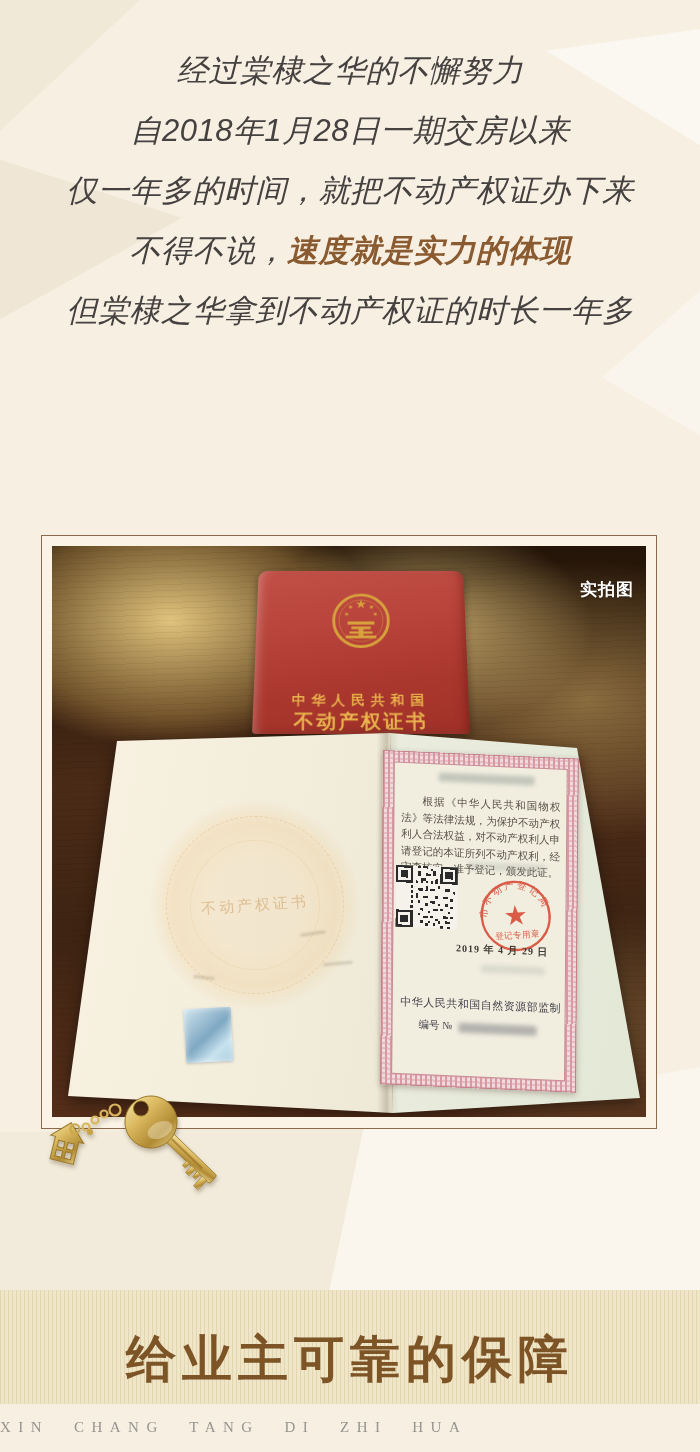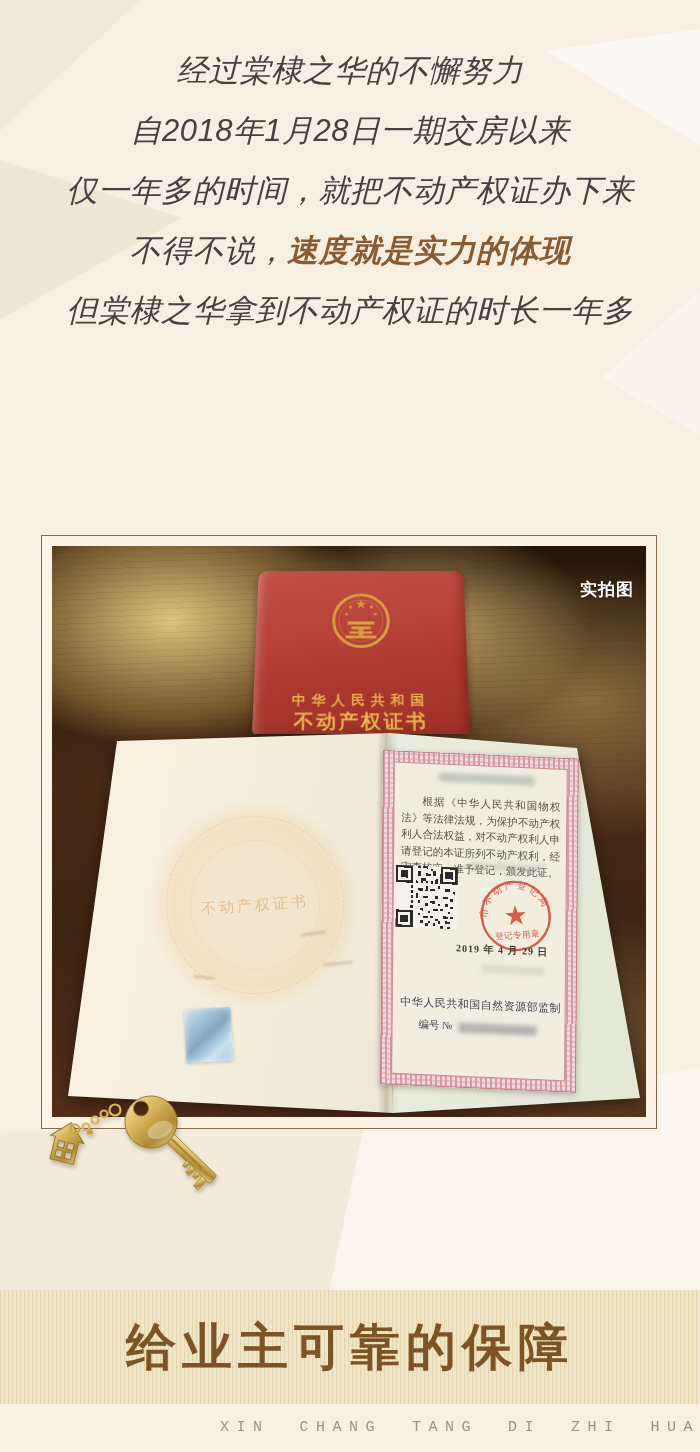--- a/index.html
+++ b/index.html
@@ -94,25 +94,25 @@
     background:rgba(120,120,125,0.5);filter:blur(2px);border-radius:2px;}
 
   .photo-badge{position:absolute;top:16px;right:12px;font-size:17px;font-weight:700;color:#ffffff;
     letter-spacing:1px;text-shadow:0 1px 2px rgba(0,0,0,0.35);margin-top:16px;}
 
   .key{position:absolute;left:20px;top:1086px;filter:drop-shadow(1px 3px 2px rgba(60,40,10,0.30));}
 
   
   .band{position:absolute;left:0;top:1290px;width:700px;height:114px;
     background:repeating-linear-gradient(90deg,#e3d5ad 0 1px,#efe5c8 1px 4px);}
-  .headline{margin:0;height:114px;line-height:114px;text-align:center;
+  .headline{margin:12px;height:114px;line-height:114px;text-align:center;
     font-family:"Liberation Serif","DejaVu Serif",serif;font-size:50px;font-weight:700;
     letter-spacing:6px;color:#7d5426;}
-  .tagline{position:absolute;left:0;top:1419px;width:700px;text-align:right;
-    font-family:Liberation Mono, monospace;font-size:15px;color:#97948f;
+  .tagline{position:absolute;left:0;top:1419px;width:700px;text-align:left;
+    font-family:Liberation Serif, serif;font-size:15px;color:#97948f;
     letter-spacing:0.5em;word-spacing:0.9em;}
 </style>
 </head>
 <body>
 
 <svg width="0" height="0" style="position:absolute">
   <defs>
     <path id="star" d="M0,-1 L0.224,-0.309 L0.951,-0.309 L0.363,0.118 L0.588,0.809 L0,0.382 L-0.588,0.809 L-0.363,0.118 L-0.951,-0.309 L-0.224,-0.309 Z"></path>
     <linearGradient id="gold" x1="0" y1="0" x2="1" y2="1">
       <stop offset="0" stop-color="#f6e7ae"></stop>

